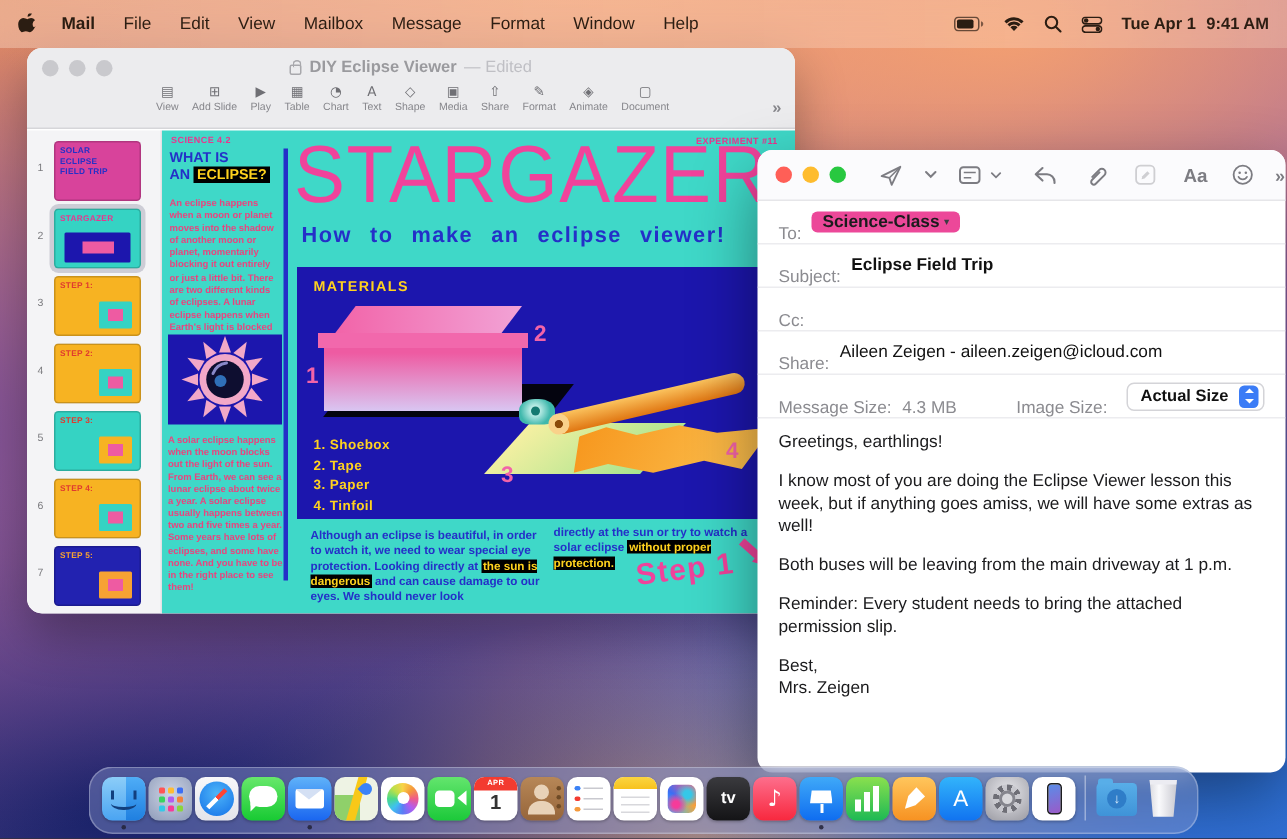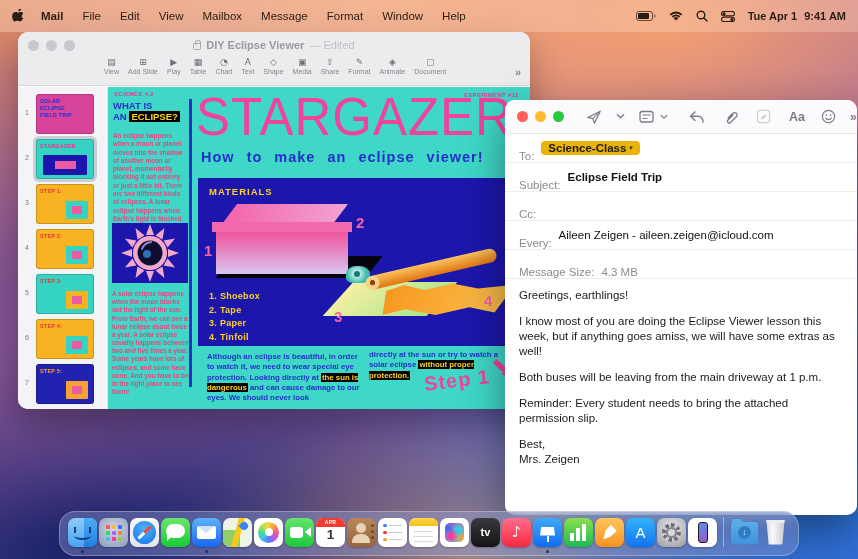--- a/index.html
+++ b/index.html
@@ -110,21 +110,21 @@
     border-bottom:1px solid #e6e6e9;}
   .mail-win .light.r{background:#ff5f57;} .mail-win .light.y{background:#febc2e;} .mail-win .light.g{background:#28c840;}
   .mw-lights{display:flex;gap:7px;margin-right:8px;}
   .tbi{display:flex;align-items:center;gap:3px;color:#7c7c82;}
   .tbi svg{display:block;}
   .tbi.dim{opacity:.45;}
   .tb-aa{font-size:12.5px;font-weight:600;color:#7c7c82;}
   .tb-more{margin-left:auto;font-size:12px;font-weight:700;color:#7c7c82;}
   .fr{display:flex;align-items:center;min-height:23px;padding:0 14px;border-bottom:1px solid #ececef;font-size:11.5px;}
   .fr .lab{color:#8b8b90;margin-right:7px;margin-top:16px;}
-  .token{background:#eab308;border-radius:4px;padding:1px 7px;font-weight:600;color:#1b1b1d;display:flex;align-items:center;gap:3px;}
+  .token{background:#ec4899;border-radius:4px;padding:1px 7px;font-weight:600;color:#1b1b1d;display:flex;align-items:center;gap:3px;}
   .token .tv{font-size:7px;color:#3c3c43;}
   .fv{color:#111;} .fv.b{font-weight:700;}
   .fr-right{margin-left:auto;display:flex;align-items:center;gap:6px;}
   .select{border:1px solid #d4d4d8;border-radius:5px;padding:1px 3px 1px 8px;display:flex;align-items:center;gap:7px;
     font-size:11px;font-weight:600;color:#111;}
   .stp{width:13px;height:15px;background:#3b7cf6;border-radius:3.5px;position:relative;}
   .stp::before,.stp::after{content:"";position:absolute;left:3.5px;border-left:3px solid transparent;border-right:3px solid transparent;}
   .stp::before{top:2.5px;border-bottom:3.5px solid #fff;}
   .stp::after{bottom:2.5px;border-top:3.5px solid #fff;}
   .mw-body{padding:9px 14px 0;font-size:11.5px;line-height:1.3;color:#1b1b1d;}
@@ -526,26 +526,33 @@
       </span>
     </div>
     <div class="fr">
       <span class="lab">Subject:</span>
       <span class="fv b">Eclipse Field Trip</span>
     </div>
     <div class="fr" style="min-height:22px">
       <span class="lab">Cc:</span>
     </div>
     <div class="fr">
-      <span class="lab">Every:</span>
+      <span class="lab">Share:</span>
       <span class="fv">Aileen Zeigen - aileen.zeigen@icloud.com</span>
     </div>
     <div class="fr" style="min-height:25px">
       <span class="lab">Message Size:</span>
       <span class="lab">4.3 MB</span>
+      <span class="fr-right">
+        <span class="lab">Image Size:</span>
+        <span class="select">
+          <span>Actual Size</span>
+          <i class="stp"></i>
+        </span>
+      </span>
     </div>
 
     <div class="mw-body" id="mail-body">
         <p>Greetings, earthlings!</p>
         <p>I know most of you are doing the Eclipse Viewer lesson this week, but if anything goes amiss, we will have some extras as well!</p>
         <p>Both buses will be leaving from the main driveway at 1 p.m.</p>
         <p>Reminder: Every student needs to bring the attached permission slip.</p>
         <p>Best,
 Mrs. Zeigen</p>
       </div>

